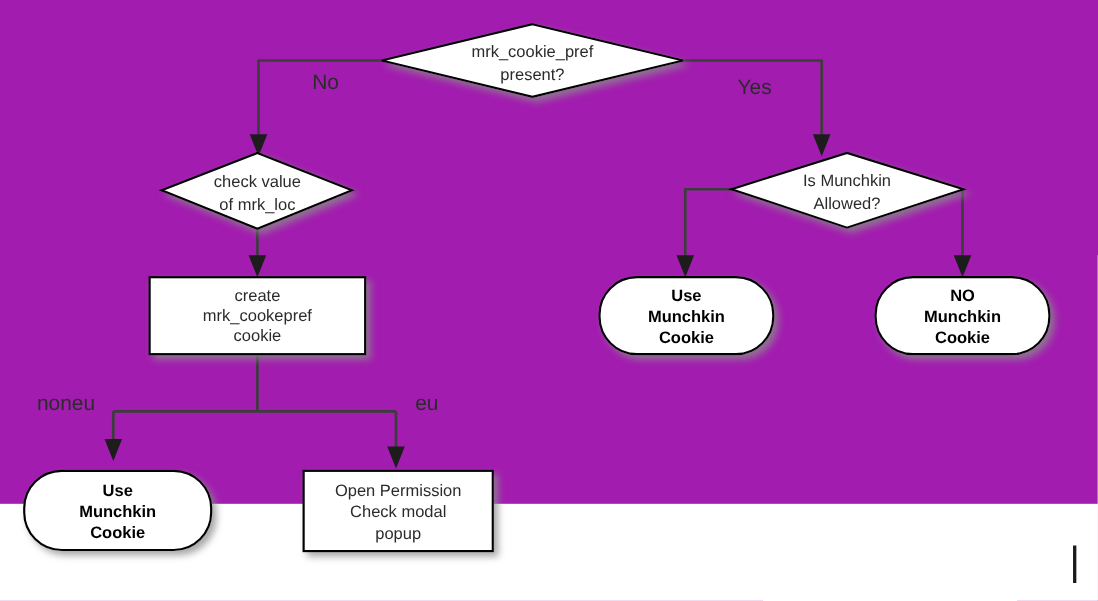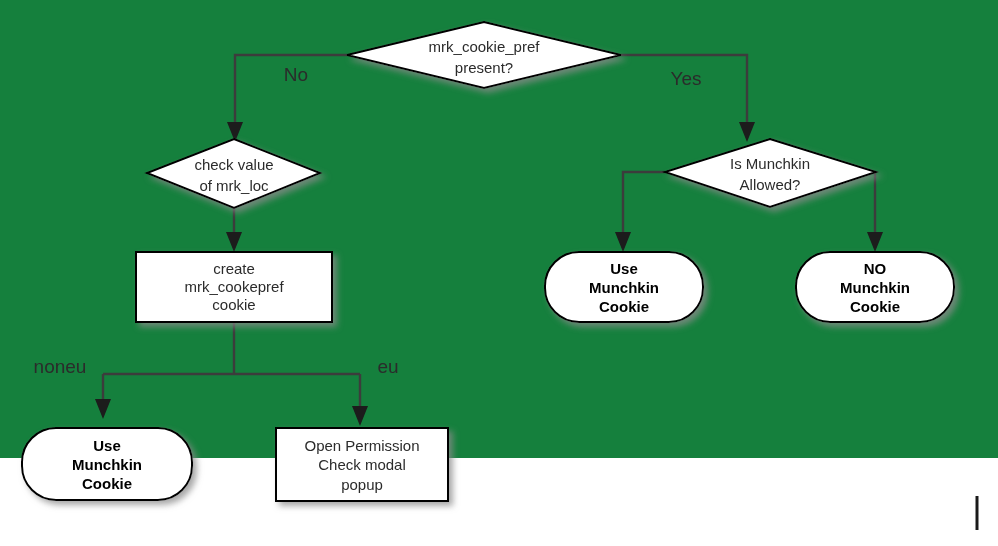--- a/index.html
+++ b/index.html
@@ -10,21 +10,21 @@
   body {
     width: 998px;
     height: 546px;
     overflow: hidden;
     font-family: "Liberation Sans", sans-serif;
   }
   #flowchart-root {
     position: relative;
     width: 998px;
     height: 458px;
-    background: #15803d;
+    background: #a21caf;
   }
   svg.chart-canvas {
     display: block;
     width: 998px;
     height: 546px;
   }
   .node-shape {
     fill: #ffffff;
     stroke: #000000;
     stroke-width: 2;

